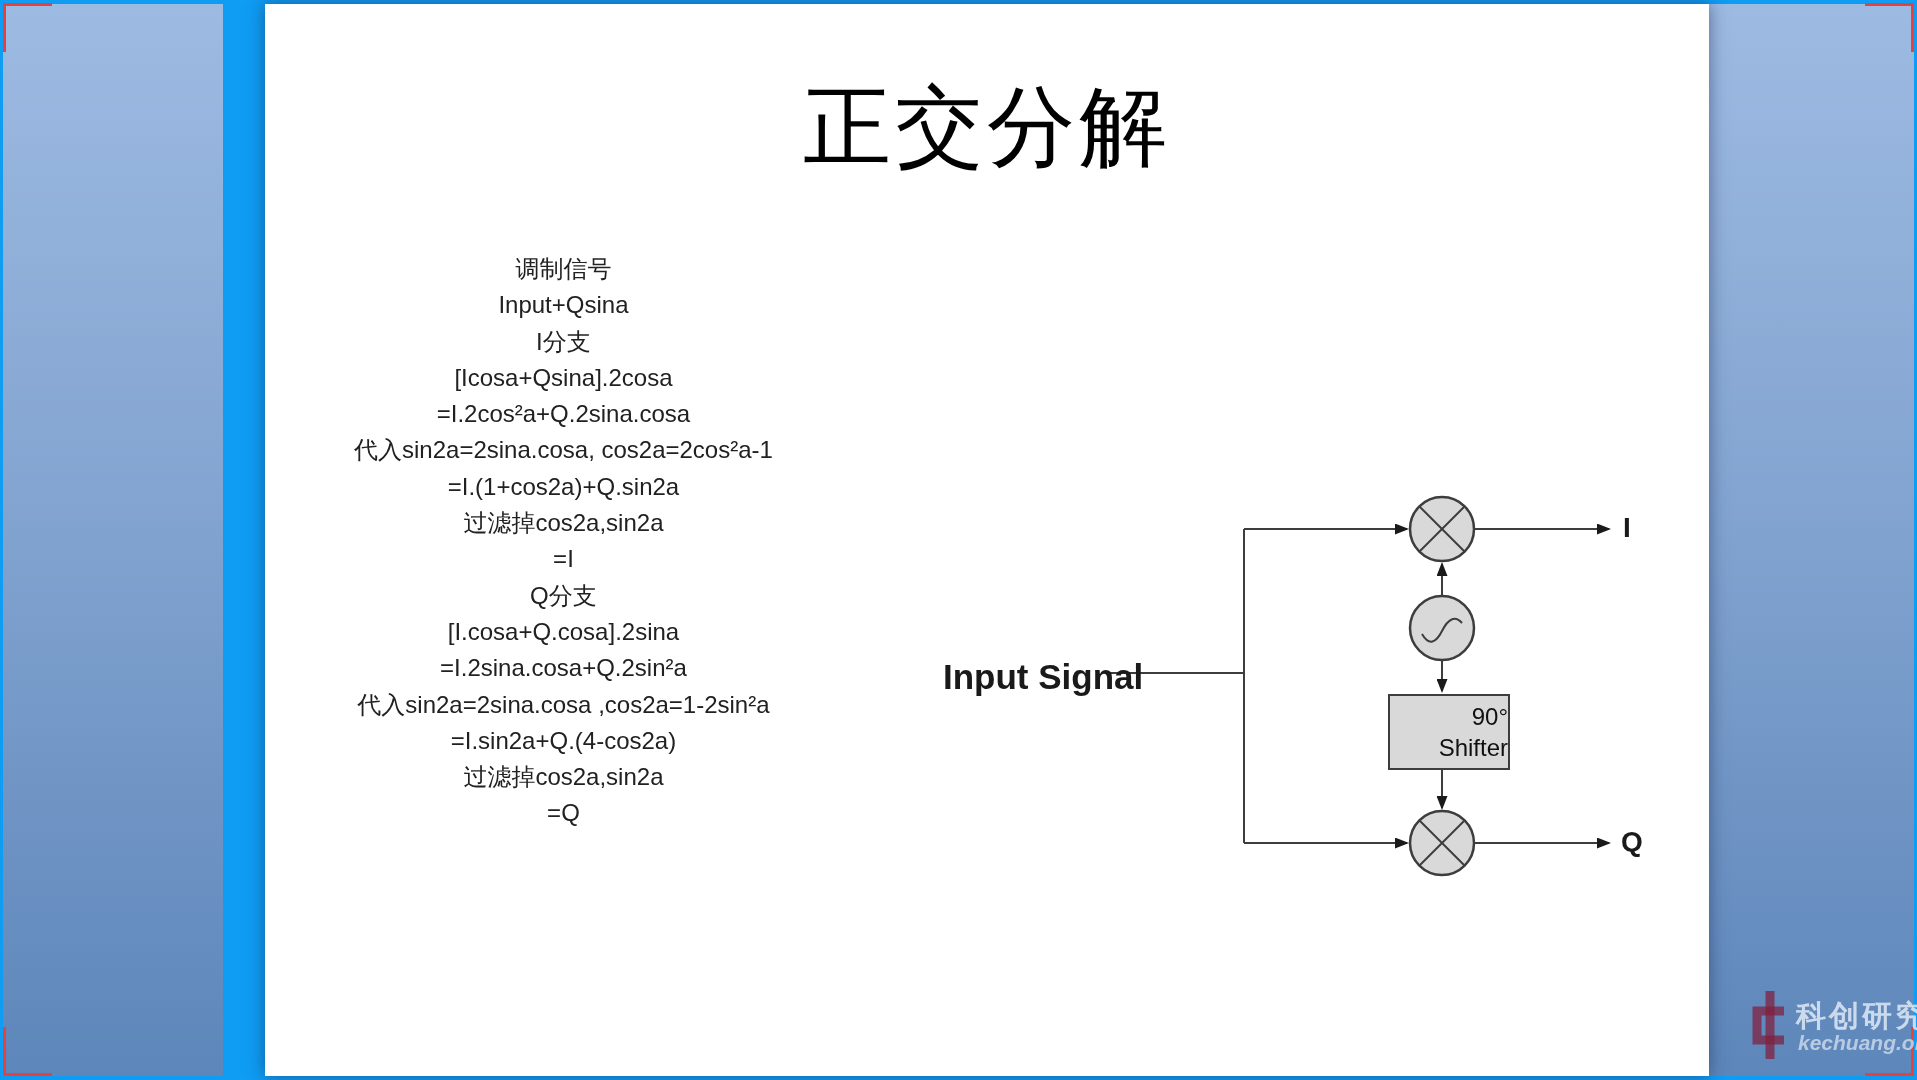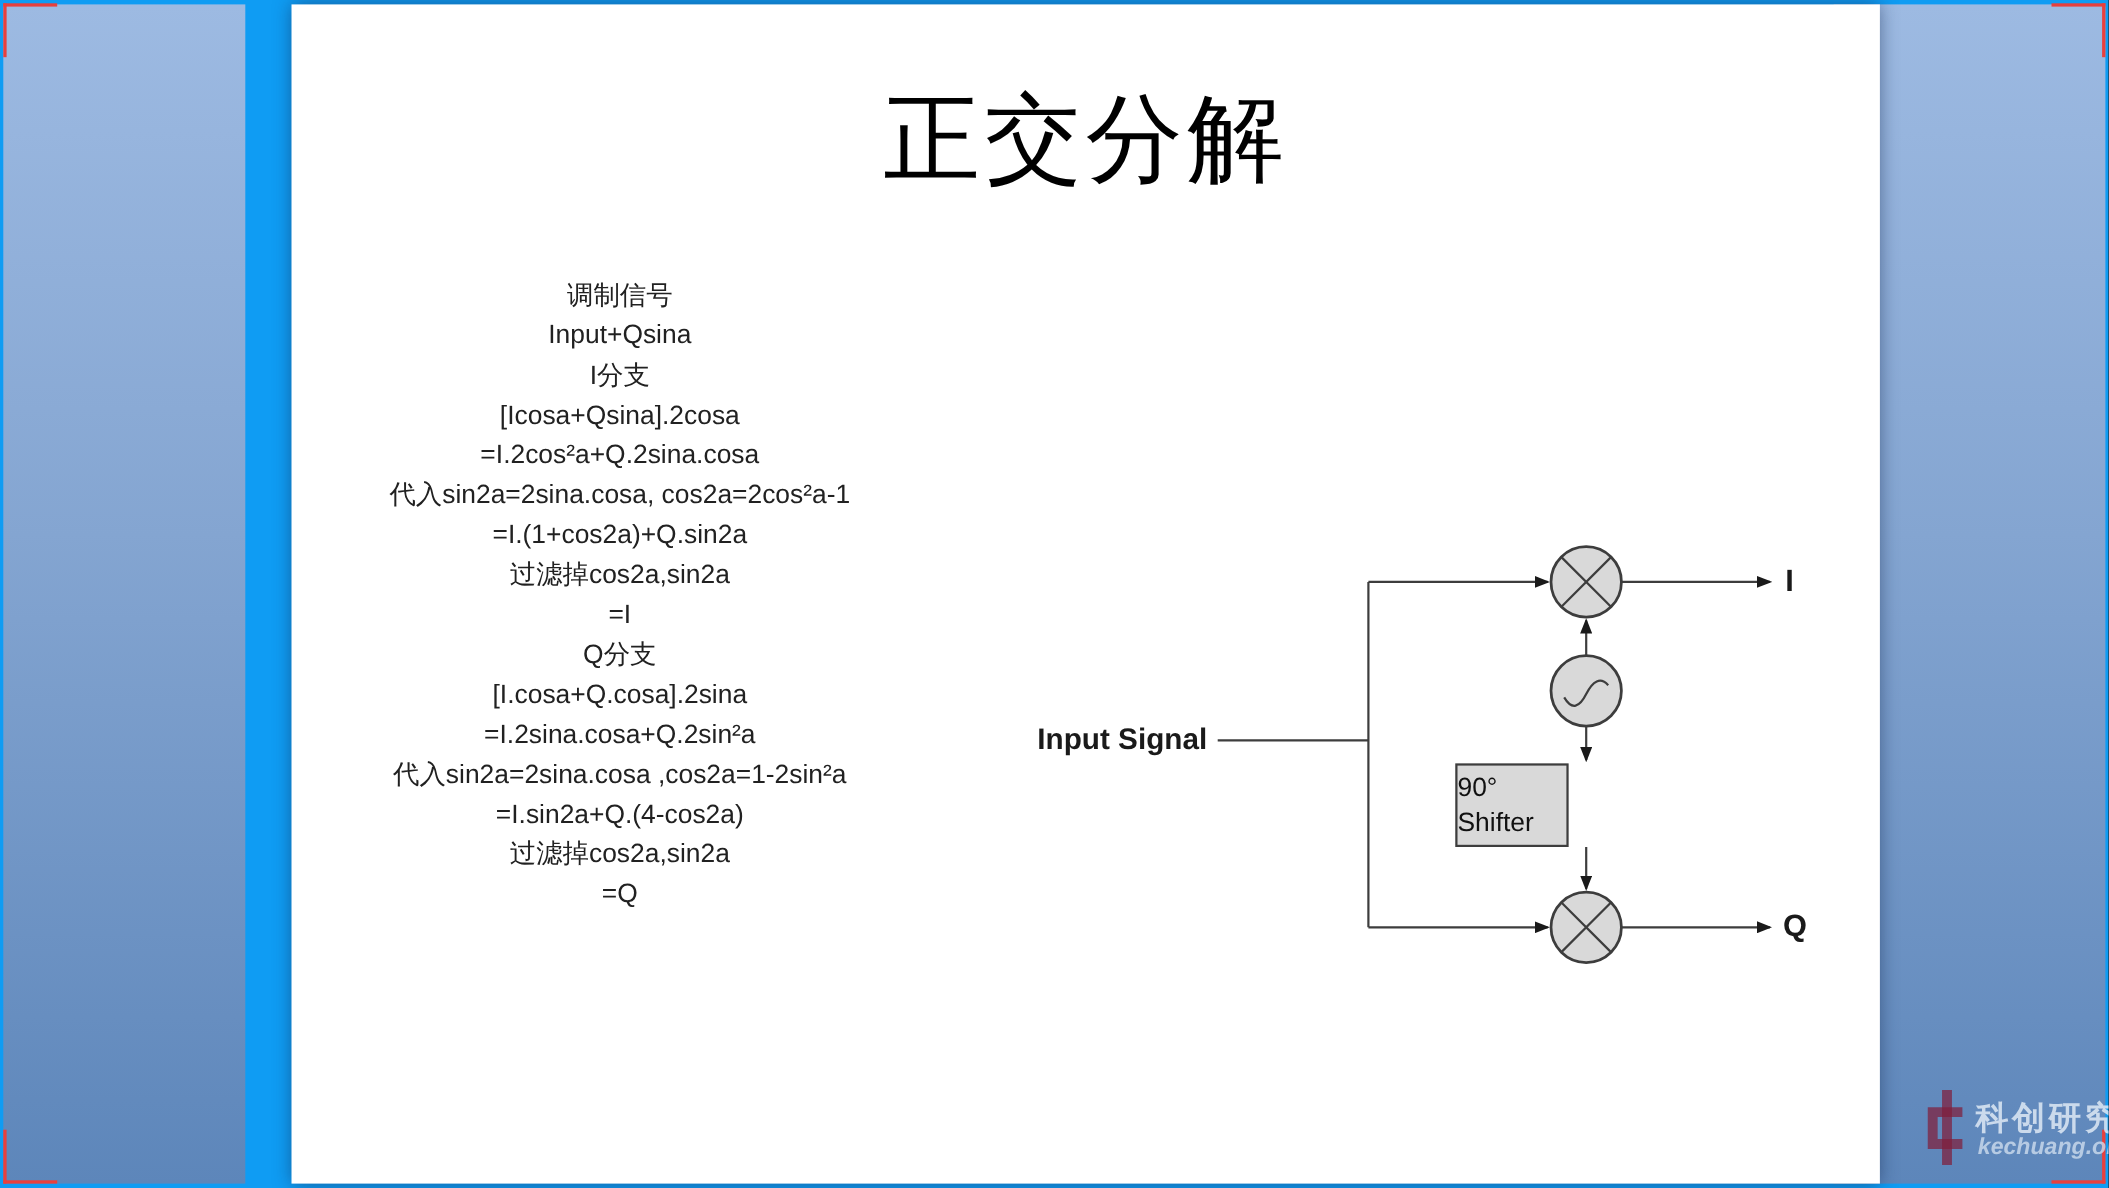--- a/index.html
+++ b/index.html
@@ -35,27 +35,27 @@
   }
   .formulas{
     position:absolute;left:89px;top:247px;
     font-size:24px;line-height:36.3px;color:#212121;
     white-space:nowrap;
     text-align:center;
   }
   
   .diagram-svg{position:absolute;left:0;top:0;width:1444px;height:1072px;}
   .dg-label{position:absolute;color:#1a1a1a;white-space:nowrap;}
-  .dg-input{left:678px;top:653px;font-size:27px;font-weight:600;}
+  .dg-input{left:678px;top:653px;font-size:35px;font-weight:600;}
   .dg-i{left:1358px;top:508px;font-size:28px;font-weight:600;}
   .dg-q{left:1356px;top:822px;font-size:28px;font-weight:600;}
   .shifter-box{
-    position:absolute;left:1058px;top:690px;width:103px;height:76px;
+    position:absolute;left:1123px;top:690px;width:122px;height:76px;
     box-sizing:border-box;background:#d9d9d9;border:2px solid #3d3d3d;
-    display:flex;flex-direction:column;align-items:flex-start;justify-content:center;
+    display:flex;flex-direction:column;align-items:flex-end;justify-content:center;
     font-size:24px;line-height:31px;color:#111;
   }
   
   .watermark{position:absolute;left:1746px;top:988px;width:168px;height:74px;}
   .wm-logo{position:absolute;left:0;top:0;}
   .wm-name{
     position:absolute;left:50px;top:8px;
     font-size:30px;font-weight:700;letter-spacing:3px;
     color:rgba(222,233,244,0.85);white-space:nowrap;
   }

